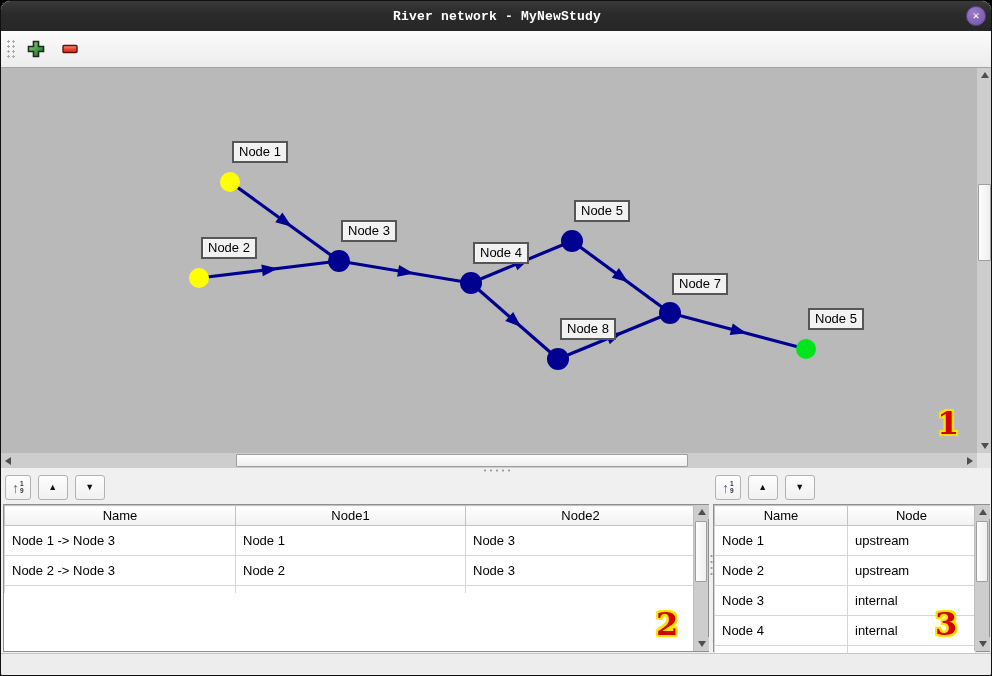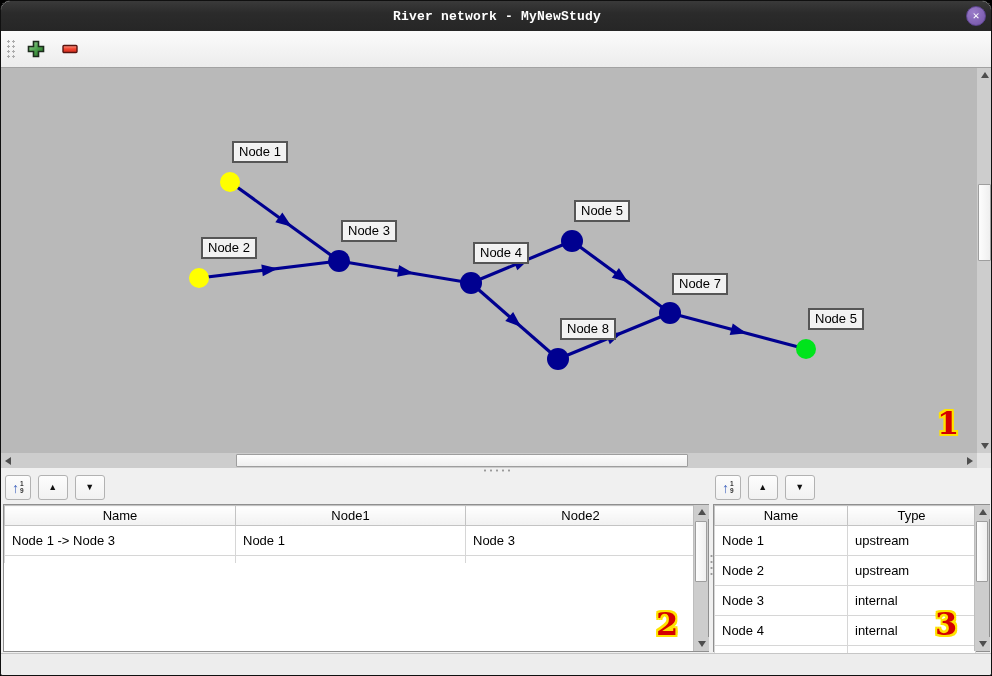--- a/index.html
+++ b/index.html
@@ -240,20 +240,25 @@
             <tr>
           <th>Name</th>
           <th>Node1</th>
           <th>Node2</th>
         </tr>
         <tr>
           <td>Node 1 -&gt; Node 3</td>
           <td>Node 1</td>
           <td>Node 3</td>
         </tr>
+        <tr>
+          <td>Node 2 -&gt; Node 3</td>
+          <td>Node 2</td>
+          <td>Node 3</td>
+        </tr>
         <tr class="filler">
               <td></td>
               <td></td>
               <td></td>
             </tr>
       </tbody>
         </table>
       <div class="tbl-vscroll">
         <div class="sb-btn" style="top:0;">
             <div class="tri tri-up"></div>
@@ -286,21 +291,21 @@
     </div>
     <div class="tablebox" style="width:277px;height:148px;">
       <table style="width:261px;">
         <colgroup>
             <col style="width:133px;">
             <col style="width:128px;">
           </colgroup>
         <tbody>
             <tr>
           <th>Name</th>
-          <th>Type</th>
+          <th>Node</th>
         </tr>
         <tr>
           <td>Node 1</td>
           <td>upstream</td>
         </tr>
         <tr>
           <td>Node 2</td>
           <td>upstream</td>
         </tr>
         <tr>

